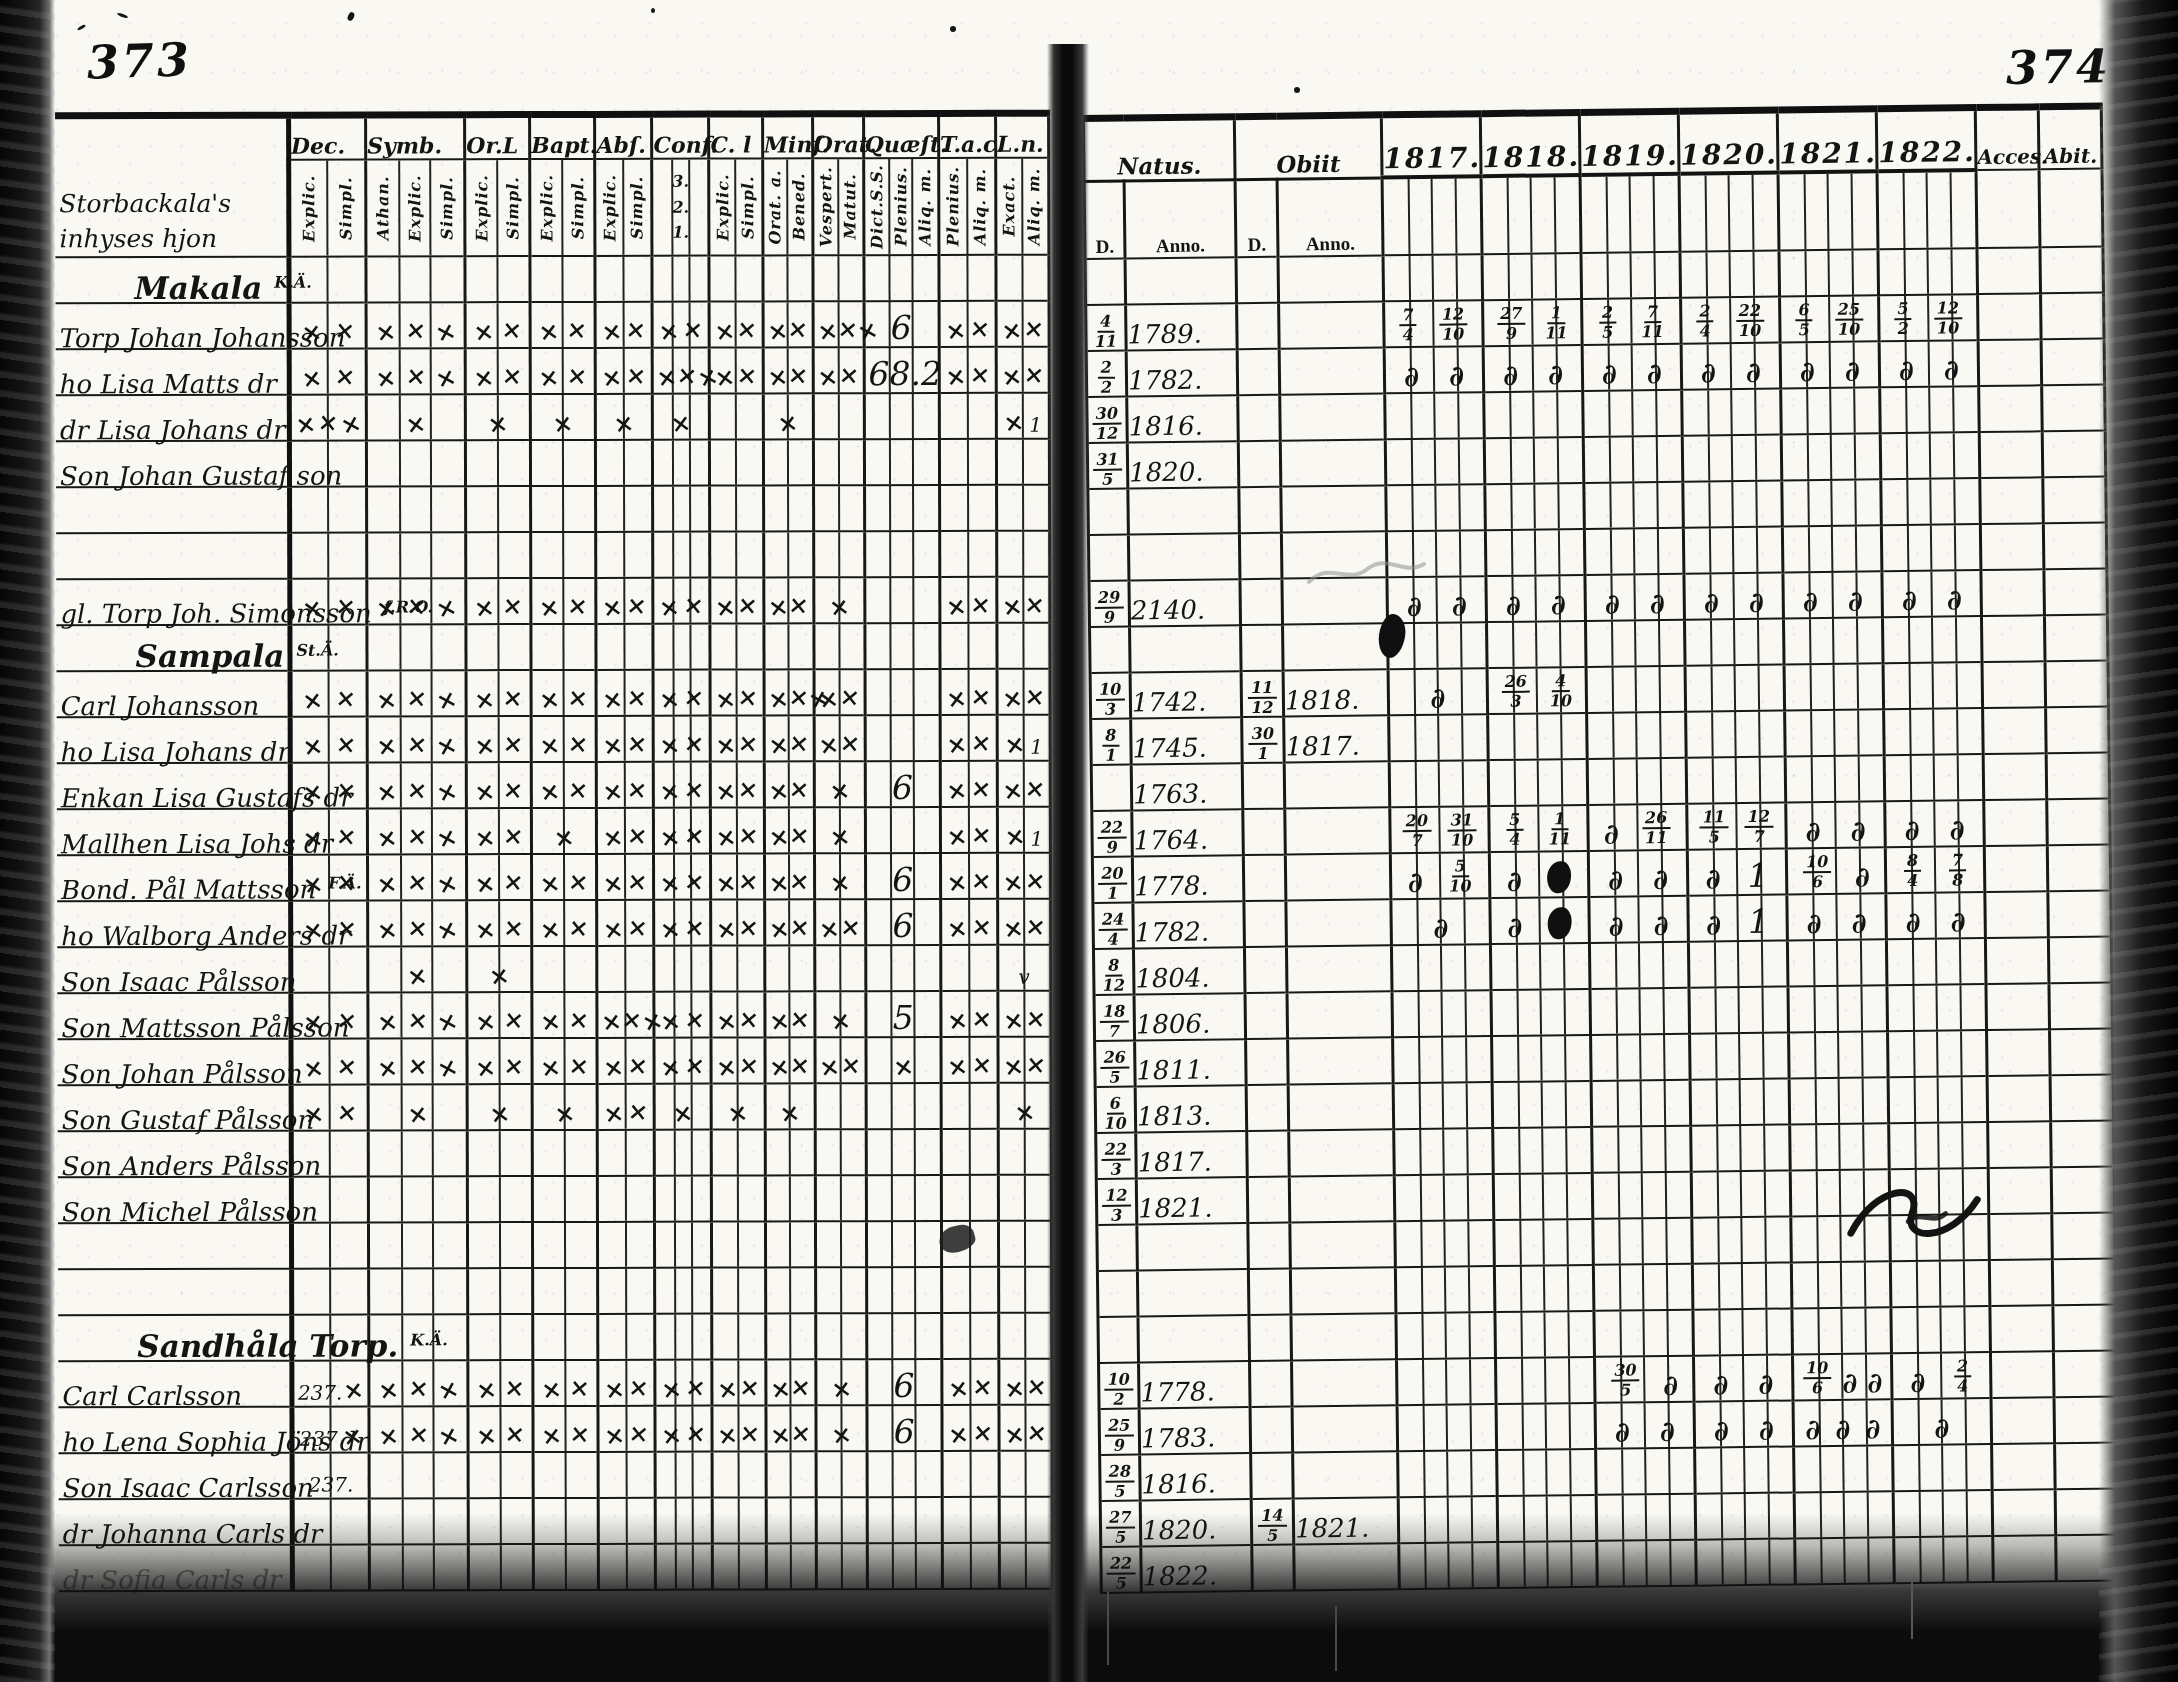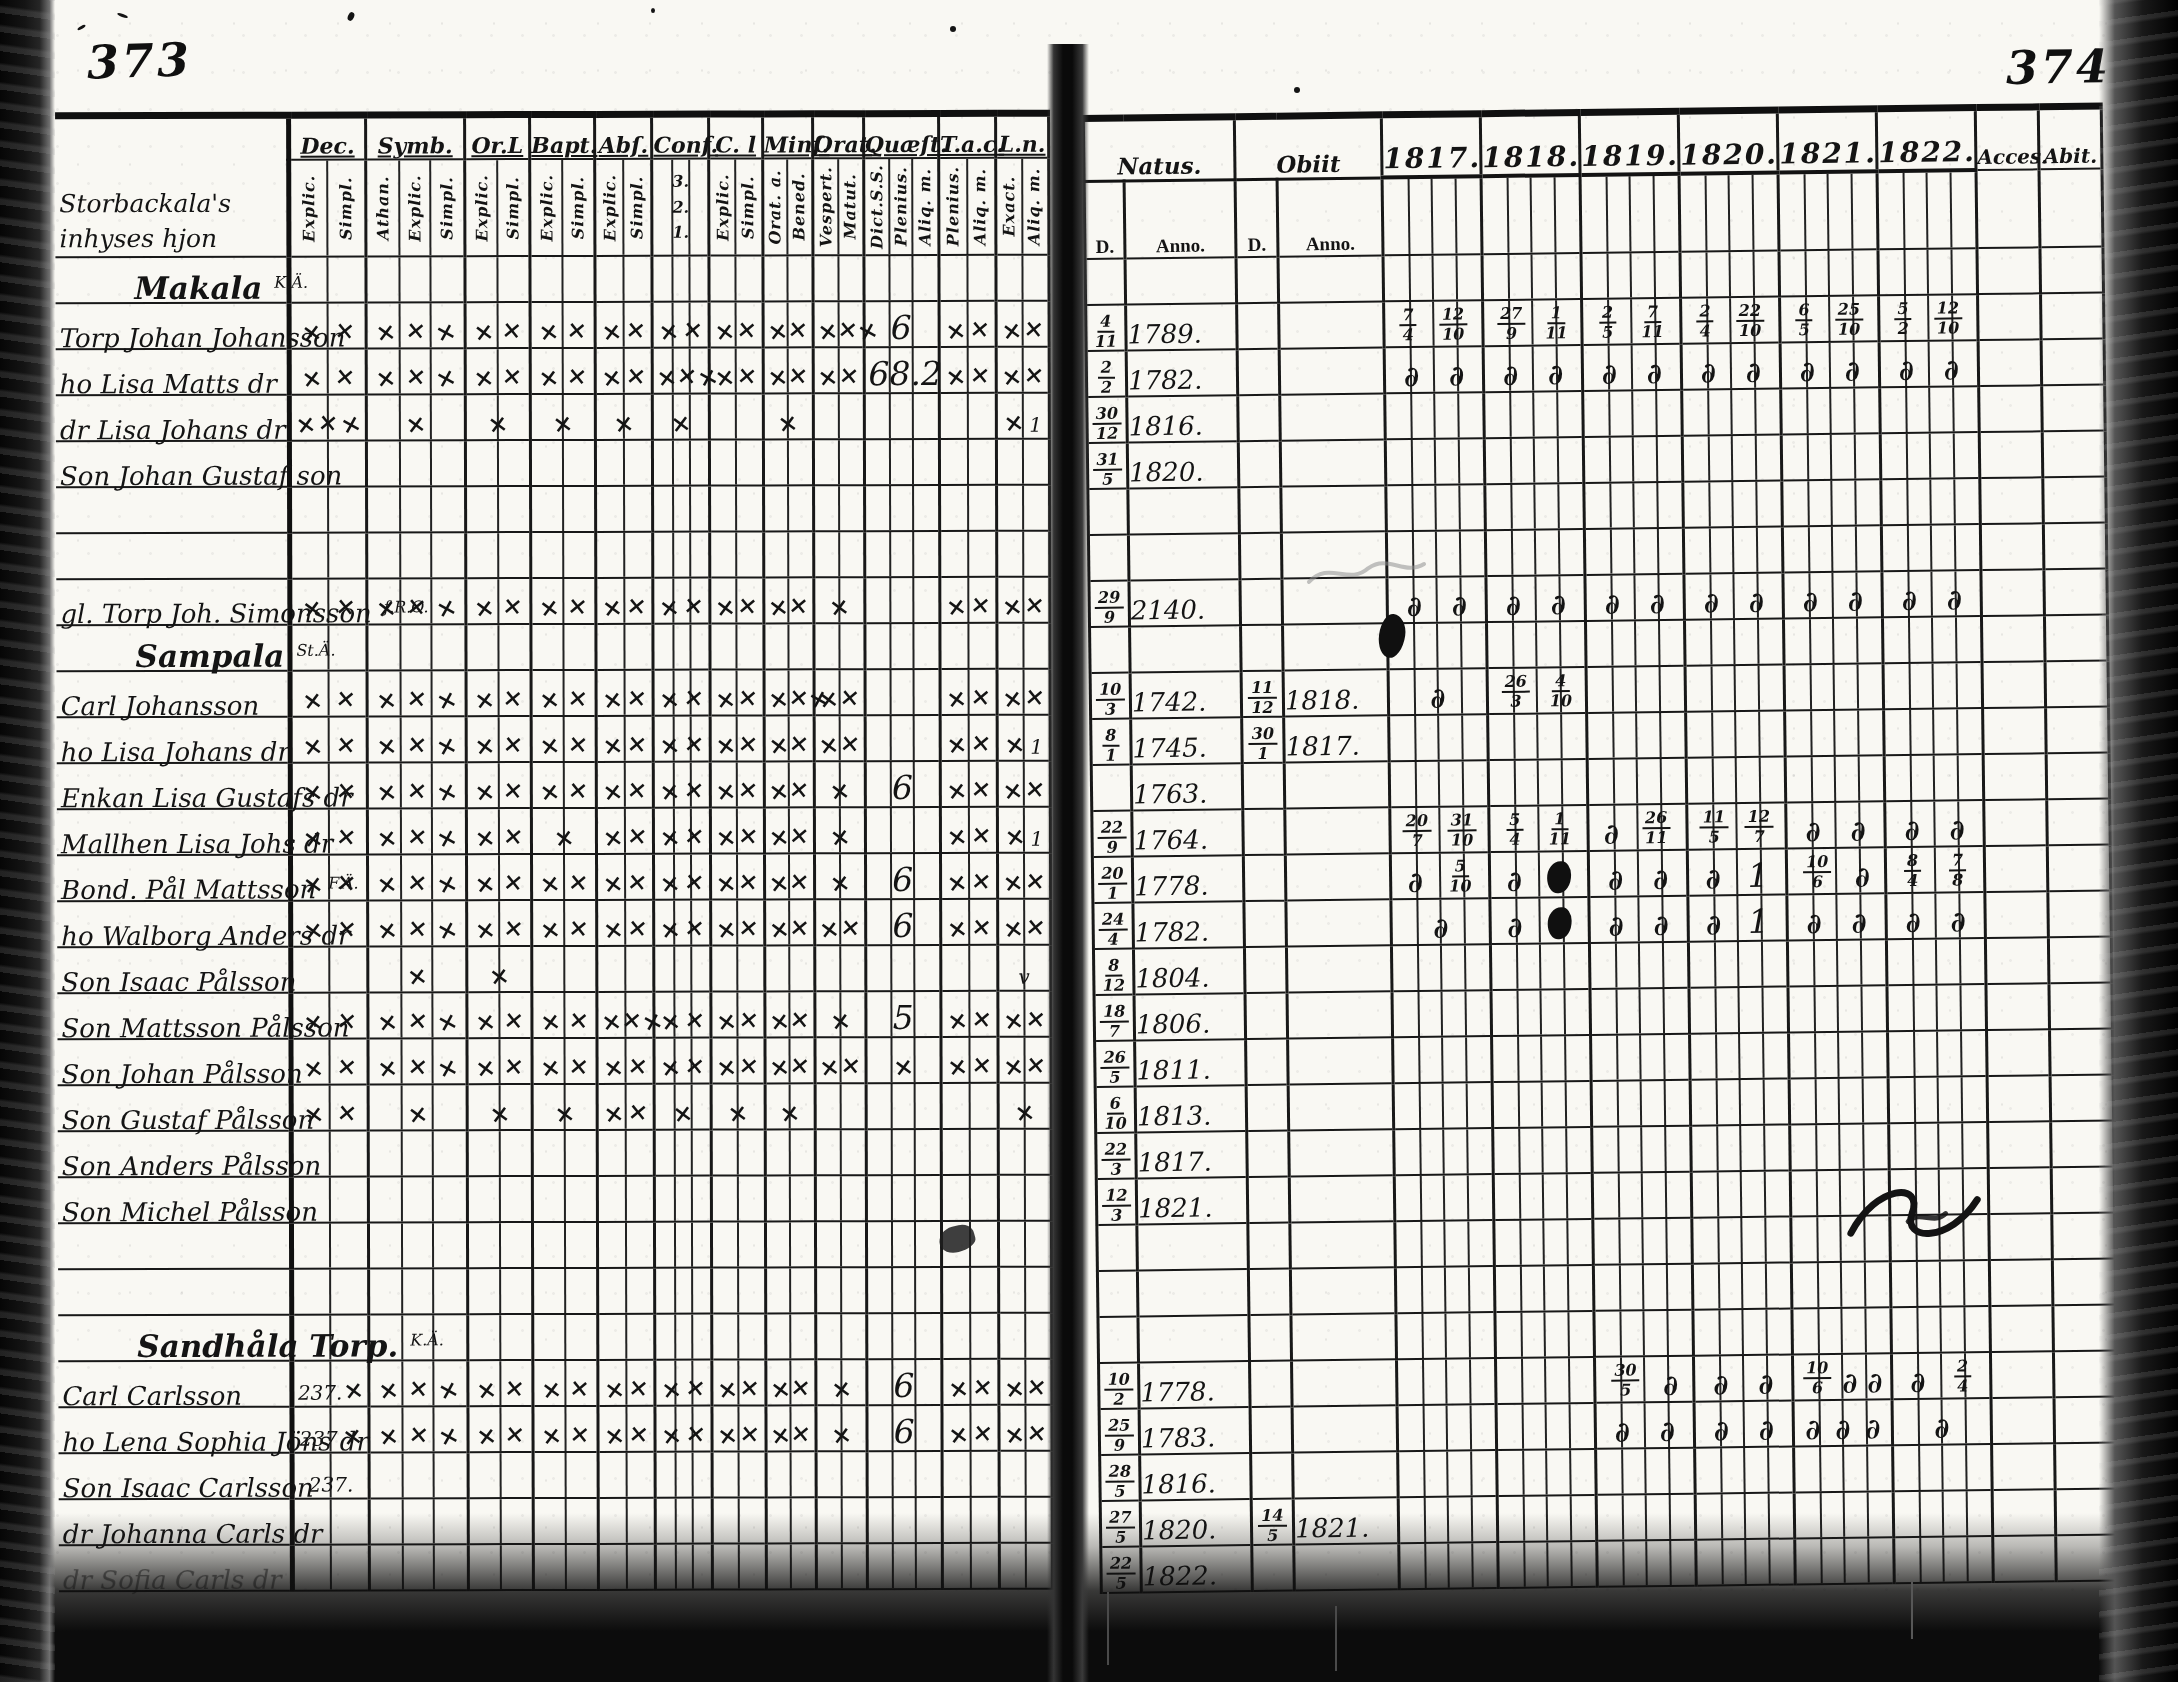--- a/index.html
+++ b/index.html
@@ -19,37 +19,37 @@
 
   
   table.tbl{border-collapse:collapse;table-layout:fixed;position:absolute;}
   .tbl td,.tbl th{border:2px solid #181818;border-left-width:3px;border-right-width:3px;padding:0;vertical-align:bottom;}
   .ltbl{left:57px;top:111px;width:995px;transform:rotate(-0.15deg);}
   .rtbl{left:1089px;top:115px;width:1018px;transform:rotate(-0.7deg);transform-origin:0 40%;}
   .tbl thead th{border-top:7px solid #101010;}
   .tbl tbody tr{height:46px;}
   .namehead,.namecell{border-left:none !important;border-right:5px solid #101010 !important;}
   .namecell{overflow:visible;white-space:nowrap;}
-  .clabel{font:italic 700 22px "DejaVu Serif",serif;text-align:center;height:40px;vertical-align:middle;background:transparent;text-decoration:underline;}
+  .clabel{font:italic 700 22px "DejaVu Serif",serif;text-align:left;height:40px;vertical-align:middle;background:transparent;}
   .csub{height:95px;vertical-align:middle;}
   .subwrap{display:flex;justify-content:space-around;align-items:center;height:100%;}
   .vtext{writing-mode:vertical-rl;transform:rotate(180deg);font:italic 700 16px "DejaVu Serif",serif;line-height:1;letter-spacing:1px;}
   .stackwrap{display:flex;flex-direction:column;justify-content:center;align-items:center;height:100%;
     font:italic 700 16px "DejaVu Serif",serif;line-height:1.6;}
   
   .sub2{background-image:linear-gradient(#222,#222);background-size:2px 100%;background-position:50% 0;background-repeat:no-repeat;}
   .sub3{background-image:linear-gradient(#222,#222),linear-gradient(#222,#222);background-size:2px 100%,2px 100%;
         background-position:33% 0,66% 0;background-repeat:no-repeat;}
   .sub4{background-image:linear-gradient(#222,#222),linear-gradient(#222,#222),linear-gradient(#222,#222);
         background-size:2px 100%,2px 100%,2px 100%;background-position:25% 0,50% 0,75% 0;background-repeat:no-repeat;}
 
   
   .name{font:italic 26px "DejaVu Serif",serif;padding-left:4px;position:relative;z-index:3;transform:translateY(5px);}
   .heading{font:italic 700 31px "DejaVu Serif",serif;padding-left:79px;position:relative;z-index:3;transform:translateY(4px);}
-  .sup{font-size:16px;vertical-align:super;margin-left:12px;font-weight:400;}
+  .sup{font-size:16px;vertical-align:super;margin-left:12px;font-weight:700;}
   .faded{opacity:.5;filter:blur(0.7px);}
   .mcell{text-align:center;}
   .w{display:flex;justify-content:space-around;align-items:flex-end;height:100%;padding:0 3px 3px;}
   .x{display:inline-block;font:700 italic 24px "DejaVu Serif",serif;line-height:1;transform:rotate(-8deg);}
   .x1{transform:rotate(6deg) translateY(-2px);}
   .x2{transform:rotate(-16deg);}
   .hnum{font:italic 33px "DejaVu Serif",serif;line-height:.9;}
   .hnum.sm{font-size:20px;line-height:1;}
   .dmark{font:italic 700 28px "DejaVu Serif",serif;line-height:.9;}
   .frac{display:inline-flex;flex-direction:column;align-items:center;font:italic 700 16px "DejaVu Serif",serif;line-height:1;margin:0 1px;}

